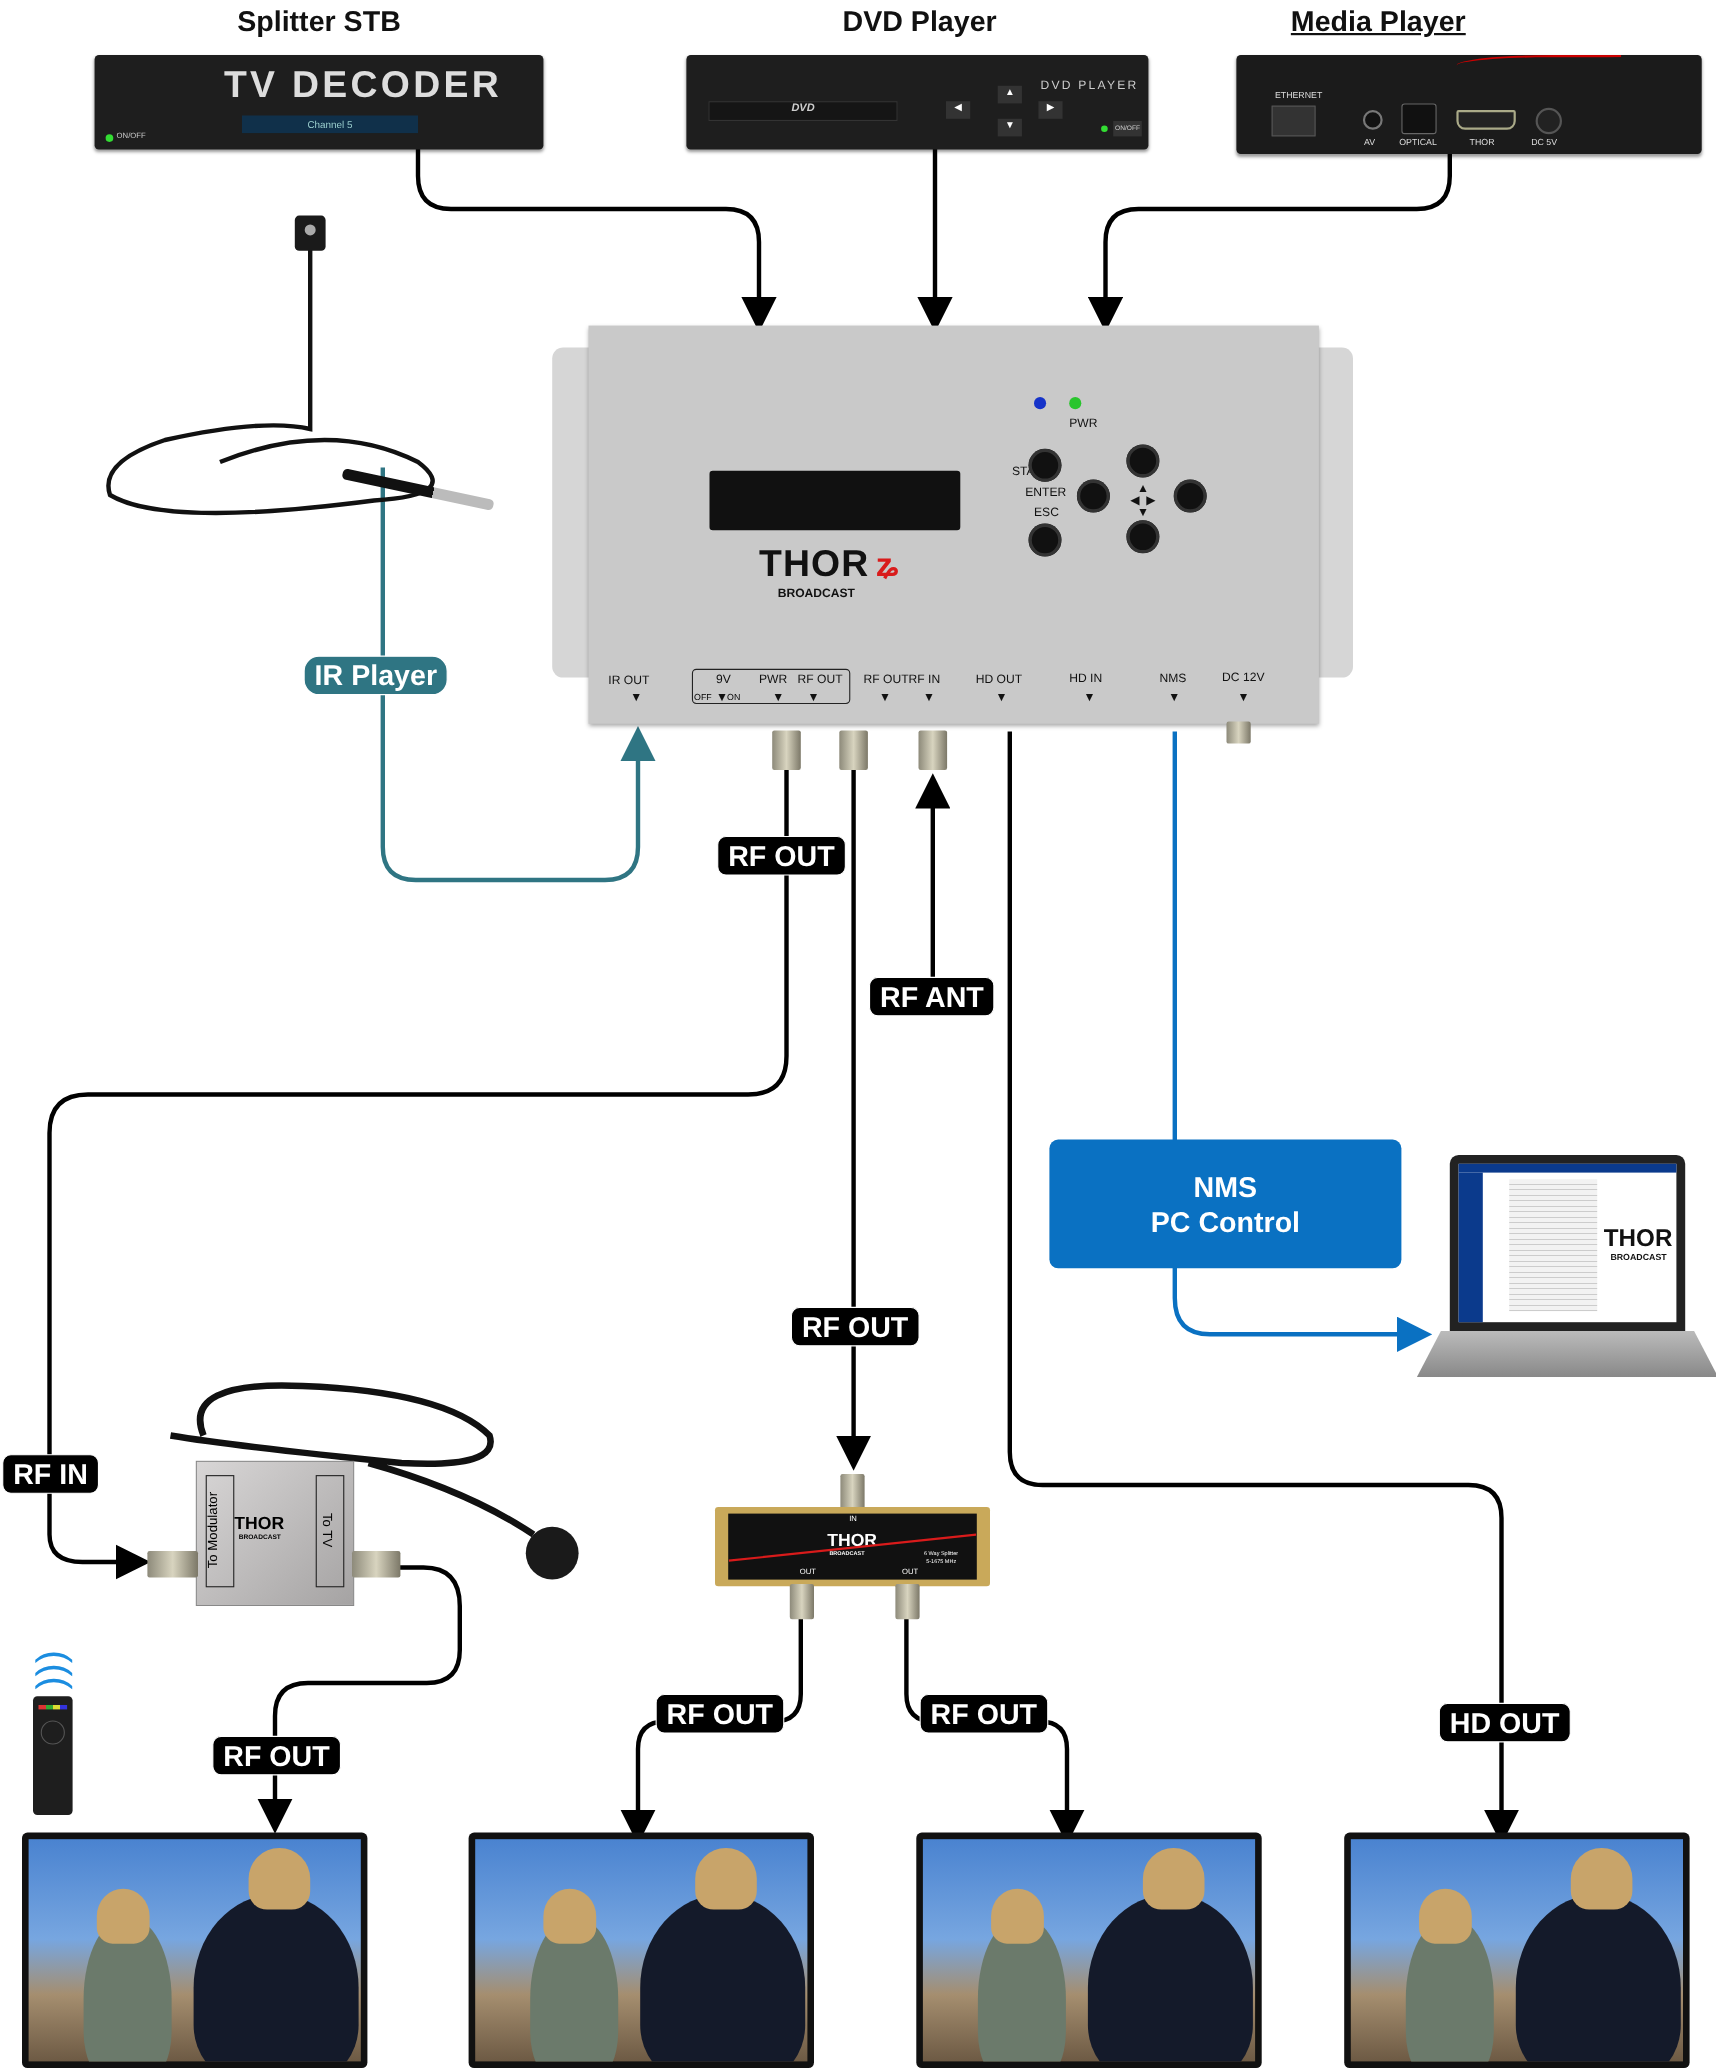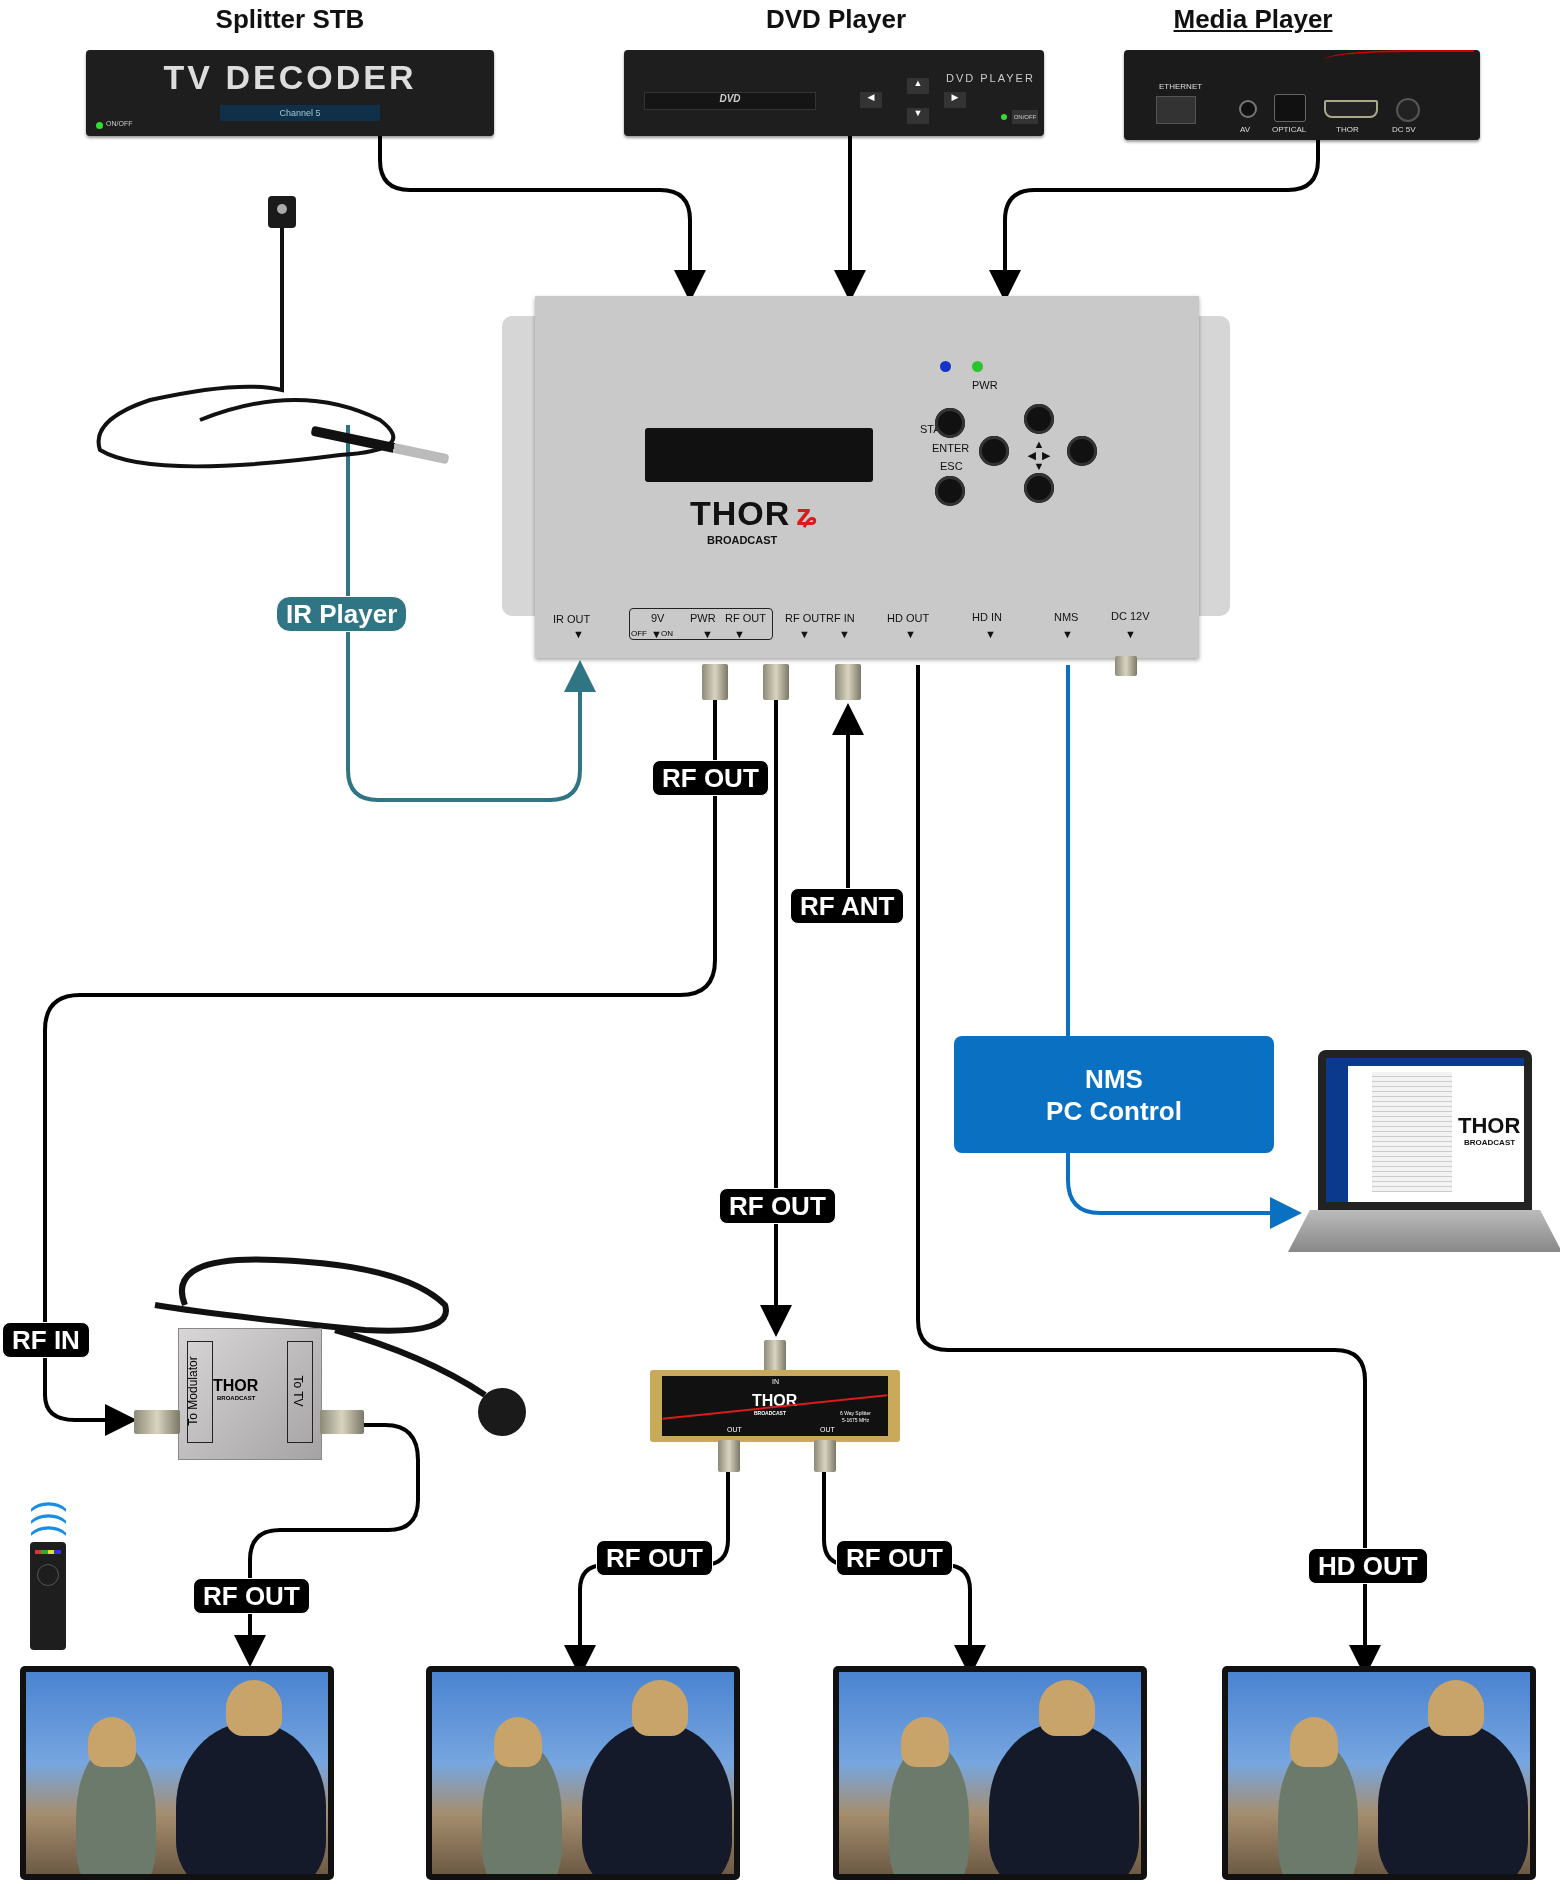--- a/index.html
+++ b/index.html
@@ -49,38 +49,38 @@
   <path d="M1068,665 V1180 Q1068,1213 1100,1213 H1290" fill="none" stroke="#0a71c2" stroke-width="4" marker-end="url(#ablue)"></path>
 
   <path d="M282,225 V390 Q240,380 150,400 Q90,420 100,450 Q150,480 340,455 Q420,450 380,420 Q300,380 200,420" fill="none" stroke="#111" stroke-width="4"></path>
 </svg>
 
 <div class="title" style="left:140px;top:4px;">Splitter STB</div>
 <div class="title" style="left:686px;top:4px;">DVD Player</div>
 <div class="title" style="left:1103px;top:4px;text-decoration:underline;">Media Player</div>
 
 <div class="box" style="left:86px;top:50px;width:408px;height:86px;">
-  <div class="abs" style="left:0;width:408px;top:8px;text-align:center;color:#ddd;font-size:34px;font-weight:bold;letter-spacing:3px;">TV DECODER</div>
+  <div class="abs" style="left:0;width:408px;top:8px;text-align:center;color:#ddd;font-size:34px;font-weight:bold;letter-spacing:3px;padding-left:40px;">TV DECODER</div>
   <div class="abs" style="left:134px;top:55px;width:160px;height:16px;background:#10304a;color:#9cc;font-size:9px;text-align:center;line-height:16px;">Channel 5</div>
   <div class="abs" style="left:10px;top:72px;width:7px;height:7px;border-radius:50%;background:#3d3;"></div>
   <div class="abs" style="left:20px;top:70px;color:#ccc;font-size:7px;">ON/OFF</div>
 </div>
 
 <div class="box" style="left:624px;top:50px;width:420px;height:86px;">
   <div class="abs" style="left:20px;top:42px;width:170px;height:16px;border:1px solid #333;background:#151515;color:#ccc;font-size:10px;text-align:center;font-weight:bold;font-style:italic;">DVD</div>
   <div class="abs" style="left:322px;top:22px;color:#ccc;font-size:11px;letter-spacing:2px;">DVD PLAYER</div>
   <div class="abs" style="left:236px;top:42px;width:22px;height:16px;background:#333;color:#fff;font-size:9px;text-align:center;">◀</div>
   <div class="abs" style="left:283px;top:28px;width:22px;height:16px;background:#333;color:#fff;font-size:9px;text-align:center;">▲</div>
   <div class="abs" style="left:283px;top:58px;width:22px;height:16px;background:#333;color:#fff;font-size:9px;text-align:center;">▼</div>
   <div class="abs" style="left:320px;top:42px;width:22px;height:16px;background:#333;color:#fff;font-size:9px;text-align:center;">▶</div>
   <div class="abs" style="left:377px;top:64px;width:6px;height:6px;border-radius:50%;background:#3d3;"></div>
   <div class="abs" style="left:388px;top:60px;width:26px;height:14px;background:#333;color:#ccc;font-size:6px;text-align:center;line-height:14px;">ON/OFF</div>
 </div>
 
-<div class="box" style="left:1124px;top:50px;width:356px;height:90px;background:#1b1b1b;">
+<div class="box" style="left:1124px;top:50px;width:423px;height:90px;background:#1b1b1b;">
   <div class="abs" style="left:200px;top:0;width:150px;height:14px;border-top:2px solid #c00;border-radius:60% 0 0 0;"></div>
   <div class="abs" style="left:35px;top:32px;color:#ddd;font-size:8px;">ETHERNET</div>
   <div class="abs" style="left:32px;top:46px;width:38px;height:26px;background:#333;border:1px solid #555;"></div>
   <div class="abs" style="left:115px;top:50px;width:14px;height:14px;border-radius:50%;background:#111;border:2px solid #777;"></div>
   <div class="abs" style="left:116px;top:75px;color:#ddd;font-size:8px;">AV</div>
   <div class="abs" style="left:150px;top:44px;width:30px;height:26px;background:#111;border:1px solid #666;border-radius:3px;"></div>
   <div class="abs" style="left:148px;top:75px;color:#ddd;font-size:8px;">OPTICAL</div>
   <div class="abs" style="left:200px;top:50px;width:50px;height:14px;background:#222;border:2px solid #aa8;border-radius:2px 2px 8px 8px;"></div>
   <div class="abs" style="left:212px;top:75px;color:#ddd;font-size:8px;">THOR</div>
   <div class="abs" style="left:272px;top:48px;width:20px;height:20px;border-radius:50%;background:#222;border:2px solid #555;"></div>

